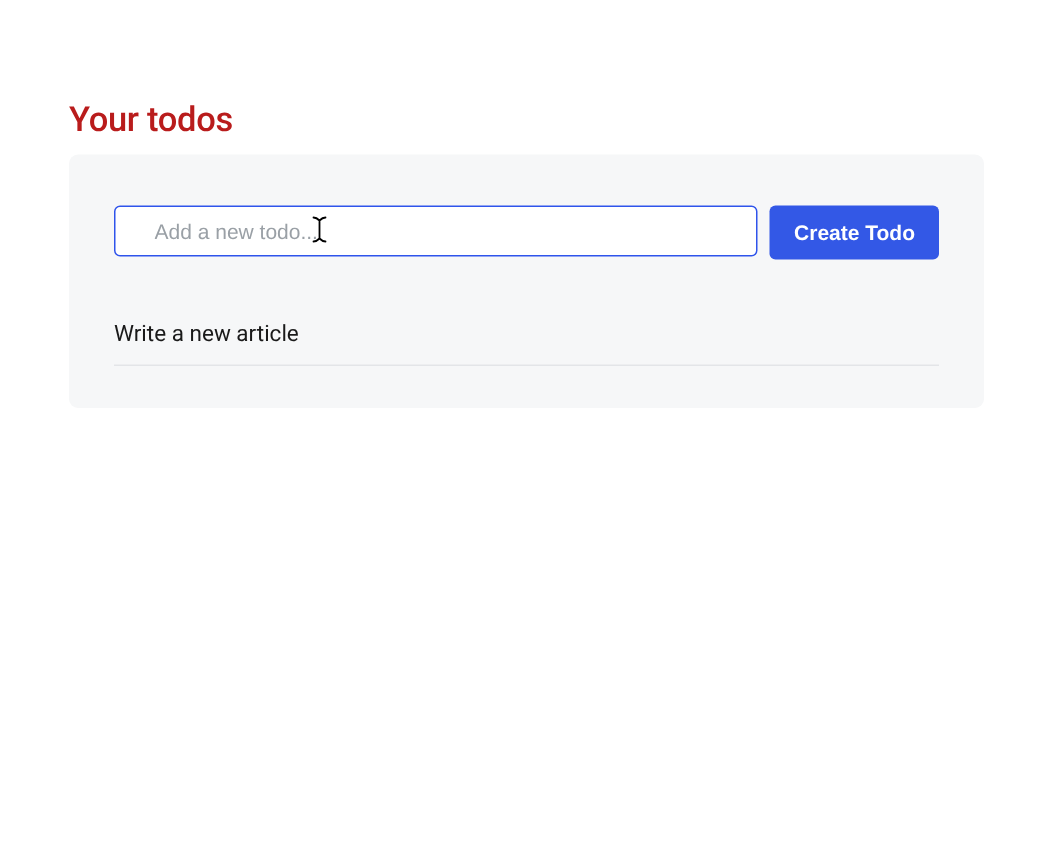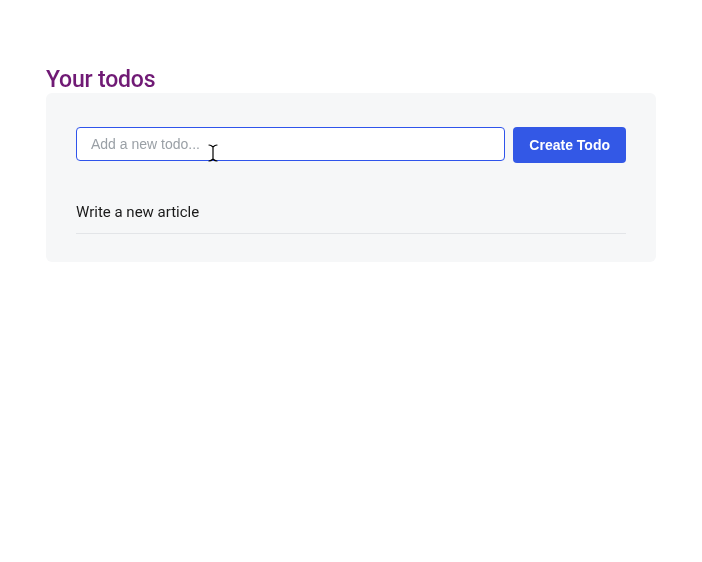--- a/index.html
+++ b/index.html
@@ -13,42 +13,43 @@
     width: 702px;
     height: 562px;
     overflow: hidden;
   }
   .page {
     padding: 66px 46px 0 46px;
   }
   .page-title {
     font-size: 23px;
     font-weight: 500;
-    color: #701a75;
+    color: #b91c1c;
+    margin-bottom: 10px;
     letter-spacing: -0.2px;
   }
   .panel {
     background: #f6f7f8;
     border-radius: 6px;
     padding: 34px 14px 28px 14px;
   }
   .input-row {
     display: flex;
     align-items: stretch;
     gap: 0;
     padding: 0 16px;
     margin-bottom: 18px;
   }
   .todo-input {
     flex: 1;
     height: 34px;
     border: 1.5px solid #2f54eb;
     border-radius: 4px;
     background: #ffffff;
-    padding: 0 14px;
+    padding: 0 26px;
     font-size: 14px;
     color: #333;
     outline: none;
     margin-right: 8px;
   }
   .todo-input::placeholder {
     color: #9aa0a6;
   }
   .create-btn {
     height: 36px;

